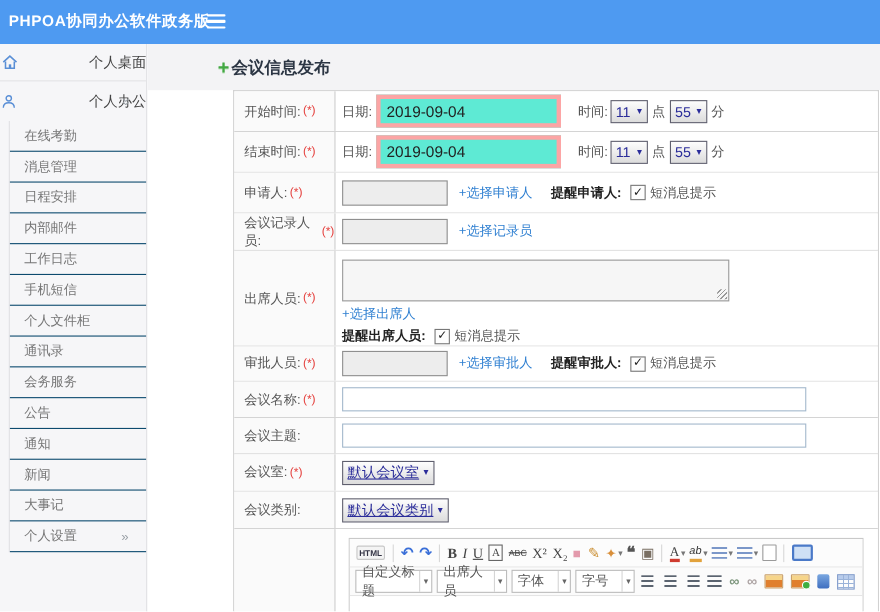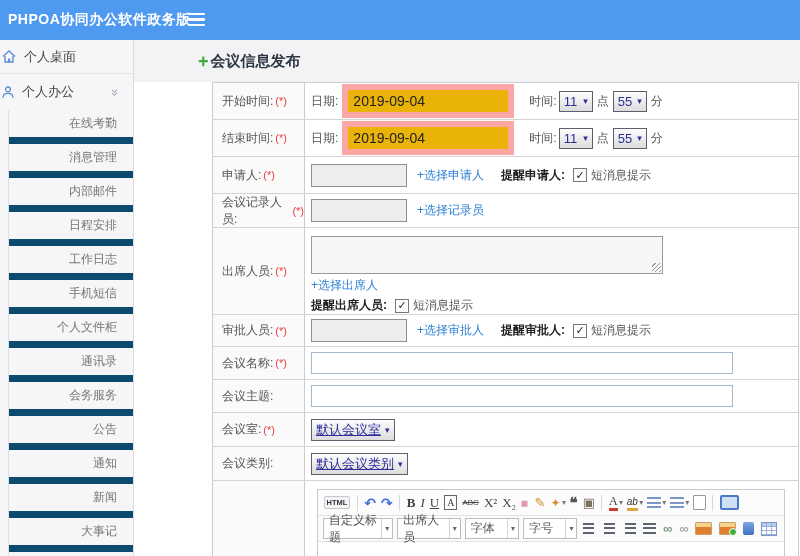--- a/index.html
+++ b/index.html
@@ -15,28 +15,28 @@
   .brand{color:#fff;font-size:14px;font-weight:bold;margin-left:8px;letter-spacing:.5px;}
   .hamburger{position:absolute;left:188px;top:13px;width:17px;cursor:pointer;}
   .hamburger i{display:block;height:2.4px;background:#fff;margin-bottom:3px;border-radius:1px;}
 
   
   .main{display:flex;height:516px;}
   .sidebar{width:133px;background:#f6f6f8;border-right:1px solid #dcdcdf;overflow:hidden;flex:none;}
   .content{flex:1;position:relative;background:#fff;overflow:hidden;}
 
   
-  .side-top{height:32px;display:flex;align-items:center;padding-left:2px;color:#444;font-size:13px;cursor:pointer;}
+  .side-top{height:32px;display:flex;align-items:center;padding-left:2px;color:#444;font-size:13px;cursor:pointer;justify-content:space-between;}
   .side-top .lbl{margin-left:8px;}
   .side-top.first{border-bottom:1px solid #e4e4e6;height:33px;}
   .side-top.section{height:36px;position:relative;}
   .chev-down{position:absolute;right:14px;color:#9aa0a6;font-size:13px;transform:rotate(90deg);display:inline-block;}
   .side-sub{margin-left:8px;border-left:1px solid #e1e1e4;}
   .sub-item{height:27px;display:flex;align-items:center;padding-left:13px;padding-right:16px;
-    border-bottom:7px solid #0c4a6e;color:#767676;font-size:12px;cursor:pointer;position:relative;justify-content:flex-end;}
+    border-bottom:1px solid #0c4a6e;color:#767676;font-size:12px;cursor:pointer;position:relative;}
   .sub-item .chev-right{position:absolute;right:16px;color:#9aa0a6;font-size:12px;}
   .sicon{flex:none;display:inline-flex;}
 
   
   .content-header{height:42px;background:#f3f3f5;display:flex;align-items:center;padding-left:64px;}
   .plus-icon{color:#43a843;font-size:18px;font-weight:bold;margin-right:2px;line-height:1;text-shadow:0 1px 0 #bfe3bf;}
   .page-title{font-size:15px;font-weight:bold;color:#2c3644;}
 
   
   .form-table{position:absolute;left:78px;top:42px;width:585px;border:1px solid #cccccc;border-bottom:none;background:#fff;}
@@ -44,22 +44,22 @@
   .fl{width:82px;flex:none;background:#fafafa;display:flex;align-items:center;padding-left:9px;
       font-size:12px;color:#555;}
   .fl .star{color:#e5413e;font-size:11px;margin-left:2px;}
   .fc{flex:1;border-left:1px solid #cccccc;display:flex;align-items:center;padding-left:6px;
       font-size:12px;color:#444;background:#fff;}
   .fc-col{flex-direction:column;align-items:flex-start;justify-content:flex-start;}
   .sub{color:#555;}
   .tl{margin-left:15px;}
   .unit{margin:0 2px;}
 
-  .date-input{width:150px;height:20px;border:6px solid #fca5a5;margin-left:4px;font-size:14px;color:#222;
-      padding:1px 5px;font-family:inherit;background:#eab308;}
+  .date-input{width:150px;height:20px;border:4px solid #fca5a5;margin-left:4px;font-size:14px;color:#222;
+      padding:1px 5px;font-family:inherit;background:#5eead4;}
   .wide-input{width:412px;height:18px;border:1px solid #a3b8cc;font-size:13px;color:#222;padding:1px 4px;background:#fff;font-family:inherit;}
   .small-input{width:90px;height:19px;border:1px solid #8f8f8f;background:#ededed;margin-right:2px;}
   .big-textarea{width:350px;height:48px;border:1px solid #9a9a9a;background:#f6f6f6;margin-top:8px;position:relative;}
   .big-textarea .grip{position:absolute;right:1px;bottom:1px;width:9px;height:9px;
       background:repeating-linear-gradient(135deg,transparent 0 2px,#999 2px 3px);}
 
   .sel{display:inline-flex;align-items:center;border:1px solid #5f5f6e;height:19px;padding:0 4px;
       background:linear-gradient(#fdfdfd,#dcdcdc);color:#2b2d9a;cursor:pointer;}
   .sel.time{margin:0 2px;font-size:13px;min-width:24px;justify-content:space-between;}
   .sel .arr{color:#2b2d9a;font-size:9px;margin-left:4px;}
@@ -161,24 +161,24 @@
         <span class="chev-down">»</span>
       </div>
       <div class="side-sub" id="side-sub">
           <div class="sub-item">
             <span>在线考勤</span>
           </div>
           <div class="sub-item">
             <span>消息管理</span>
           </div>
           <div class="sub-item">
+            <span>日程安排</span>
+          </div>
+          <div class="sub-item">
             <span>内部邮件</span>
-          </div>
-          <div class="sub-item">
-            <span>日程安排</span>
           </div>
           <div class="sub-item">
             <span>工作日志</span>
           </div>
           <div class="sub-item">
             <span>手机短信</span>
           </div>
           <div class="sub-item">
             <span>个人文件柜</span>
           </div>

